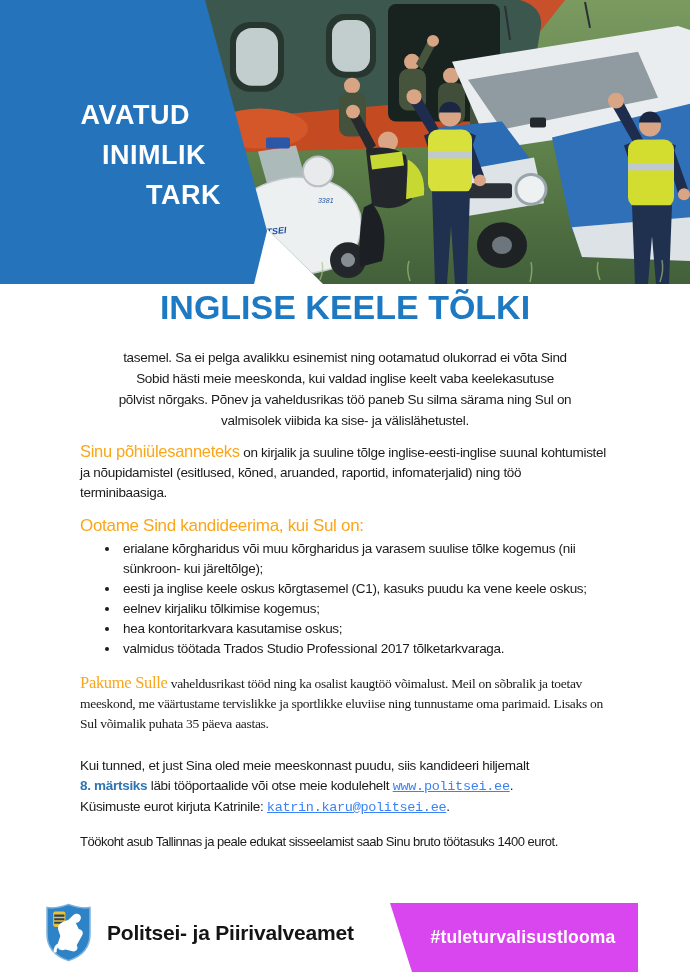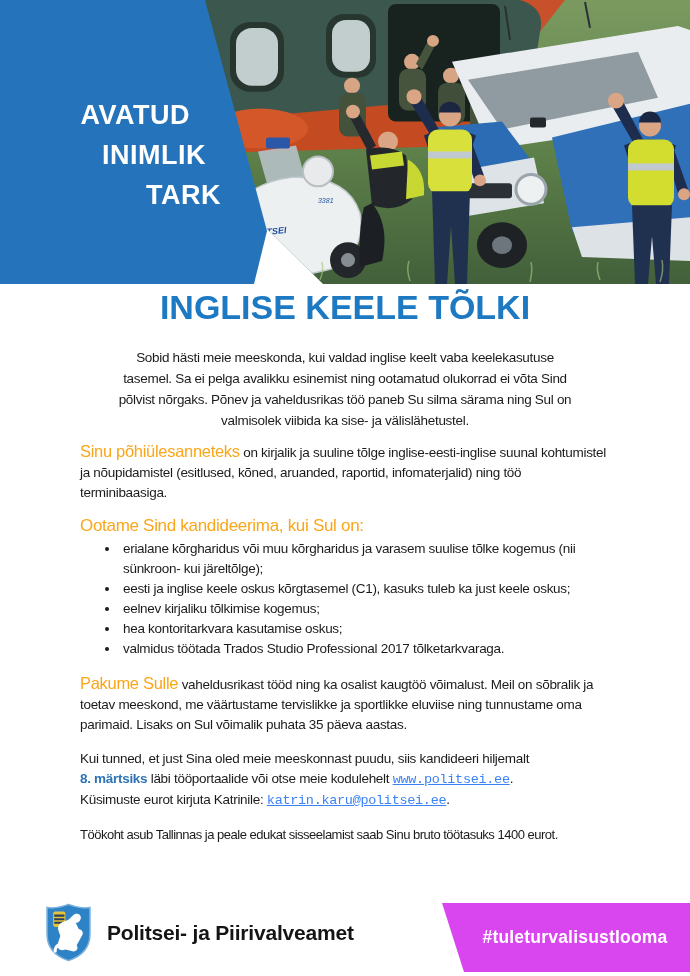--- a/index.html
+++ b/index.html
@@ -44,29 +44,29 @@
   }
   .intro { margin:0 0 10px; text-align:center; font-size:13.5px; line-height:21px; }
   .intro span { display:block; }
   .para  { margin:0 0 12px; font-size:13.5px; line-height:20px; }
   .lead-orange { color:#FAA61A; font-size:16.5px; }
   .orange-heading {
     margin:8px 0 2px; color:#FAA61A; font-size:17px; font-weight:normal; line-height:22px;
   }
   .req-list { margin:0 0 14px; padding-left:40px; font-size:13.5px; line-height:20px; }
   .req-list li { padding-left:3px; }
-  .offer { margin-bottom:14px; }
+  .offer { margin-bottom:22px;font-family:Liberation Serif, serif; }
   .apply { margin-bottom:14px; }
   .apply .block { display:block; }
   .deadline { color:#2E74B5; font-weight:bold; }
   .link { color:#3b82f6; text-decoration:underline; cursor:pointer;font-family:Liberation Mono, monospace; }
   .location { white-space:nowrap; font-size:13px; letter-spacing:-0.5px; }
 
   
-  .footer { position:absolute; left:0; bottom:0; width:690px; height:81px; }
+  .footer { position:absolute; left:0; bottom:0; width:638px; height:81px; }
   .brand { position:absolute; left:46px; top:8px; display:flex; align-items:center; }
   .shield { width:45px; height:59px; }
   .org-name {
     margin-left:16px; font-size:21px; font-weight:bold;
     color:#141414; letter-spacing:-0.2px;
   }
   .hashtag-ribbon {
     position:absolute; right:0; top:8px; width:248px; height:69px;
     background:#d946ef;
     clip-path: polygon(0 0, 100% 0, 100% 100%, 22px 100%);
@@ -201,33 +201,33 @@
       <div class="slogan-line slogan-2">INIMLIK</div>
       <div class="slogan-line slogan-3">TARK</div>
     </div>
   </header>
 
   <main class="content">
 
     <h1 class="title">INGLISE KEELE TÕLKI</h1>
 
     <p class="intro">
+      <span>tasemel. Sa ei pelga avalikku esinemist ning ootamatud olukorrad ei võta Sind</span>
       <span>Sobid hästi meie meeskonda, kui valdad inglise keelt vaba keelekasutuse</span>
-      <span>tasemel. Sa ei pelga avalikku esinemist ning ootamatud olukorrad ei võta Sind</span>
       <span>põlvist nõrgaks. Põnev ja vaheldusrikas töö paneb Su silma särama ning Sul on</span>
       <span>valmisolek viibida ka sise- ja välislähetustel.</span>
     </p>
 
     <p class="para"><span class="lead-orange">Sinu põhiülesanneteks</span><span> on kirjalik ja suuline tõlge inglise-eesti-inglise suunal kohtumistel ja nõupidamistel (esitlused, kõned, aruanded, raportid, infomaterjalid) ning töö terminibaasiga.</span></p>
 
     <h2 class="orange-heading">Ootame Sind kandideerima, kui Sul on:</h2>
 
     <ul class="req-list">
       <li>erialane kõrgharidus või muu kõrgharidus ja varasem suulise tõlke kogemus (nii sünkroon- kui järeltõlge);</li>
-      <li>eesti ja inglise keele oskus kõrgtasemel (C1), kasuks tuleb ka just keele oskus;</li>
+      <li>eesti ja inglise keele oskus kõrgtasemel (C1), kasuks puudu ka vene keele oskus;</li>
       <li>eelnev kirjaliku tõlkimise kogemus;</li>
       <li>hea kontoritarkvara kasutamise oskus;</li>
       <li>valmidus töötada Trados Studio Professional 2017 tõlketarkvaraga.</li>
     </ul>
 
     <p class="para offer"><span class="lead-orange">Pakume Sulle</span><span> vaheldusrikast tööd ning ka osalist kaugtöö võimalust. Meil on sõbralik ja toetav meeskond, me väärtustame tervislikke ja sportlikke eluviise ning tunnustame oma parimaid. Lisaks on Sul võimalik puhata 35 päeva aastas.</span></p>
 
     <p class="para apply">
       <span class="block">Kui tunned, et just Sina oled meie meeskonnast puudu, siis kandideeri hiljemalt</span>
       <span class="block"><strong class="deadline">8. märtsiks</strong><span> läbi tööportaalide või otse meie kodulehelt </span><a class="link">www.politsei.ee</a><span>.</span></span>

